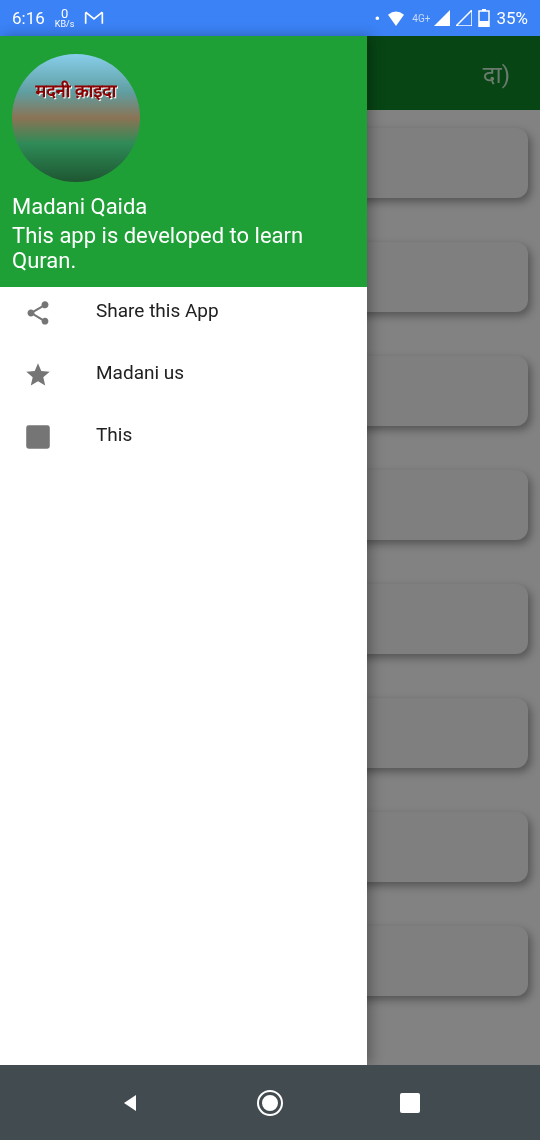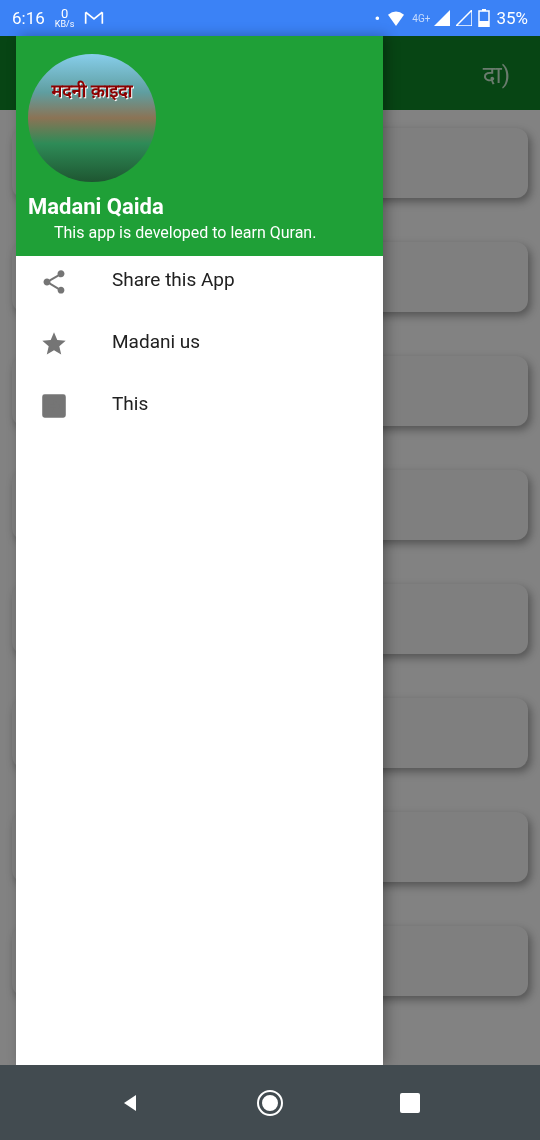--- a/index.html
+++ b/index.html
@@ -98,21 +98,21 @@
       left: 0;
       right: 0;
       bottom: 75px;
       background: rgba(0,0,0,0.35);
     }
     
     
     .drawer {
       position: absolute;
       top: 36px;
-      left: 16px;
+      left: 0;
       width: 367px;
       bottom: 75px;
       background: white;
       box-shadow: 4px 0 12px rgba(0,0,0,0.3);
       display: flex;
       flex-direction: column;
     }
     
     .drawer-header {
       background: #1fa037;
@@ -137,28 +137,27 @@
       right: 0;
       text-align: center;
       color: #8b0000;
       font-size: 18px;
       font-weight: bold;
       text-shadow: 1px 1px 0 #fff;
     }
     
     .drawer-title {
       font-size: 22px;
-      font-weight: 700;
+      font-weight: 400;
       margin-bottom: 4px;
     }
     
     .drawer-subtitle {
-      font-size: 16px;
+      font-size: 22px;
       font-weight: 400;
-      margin-left: 26px;
     }
     
     .drawer-menu {
       padding-top: 12px;
     }
     
     .menu-item {
       display: flex;
       height: 62px;
       padding: 0 24px;

